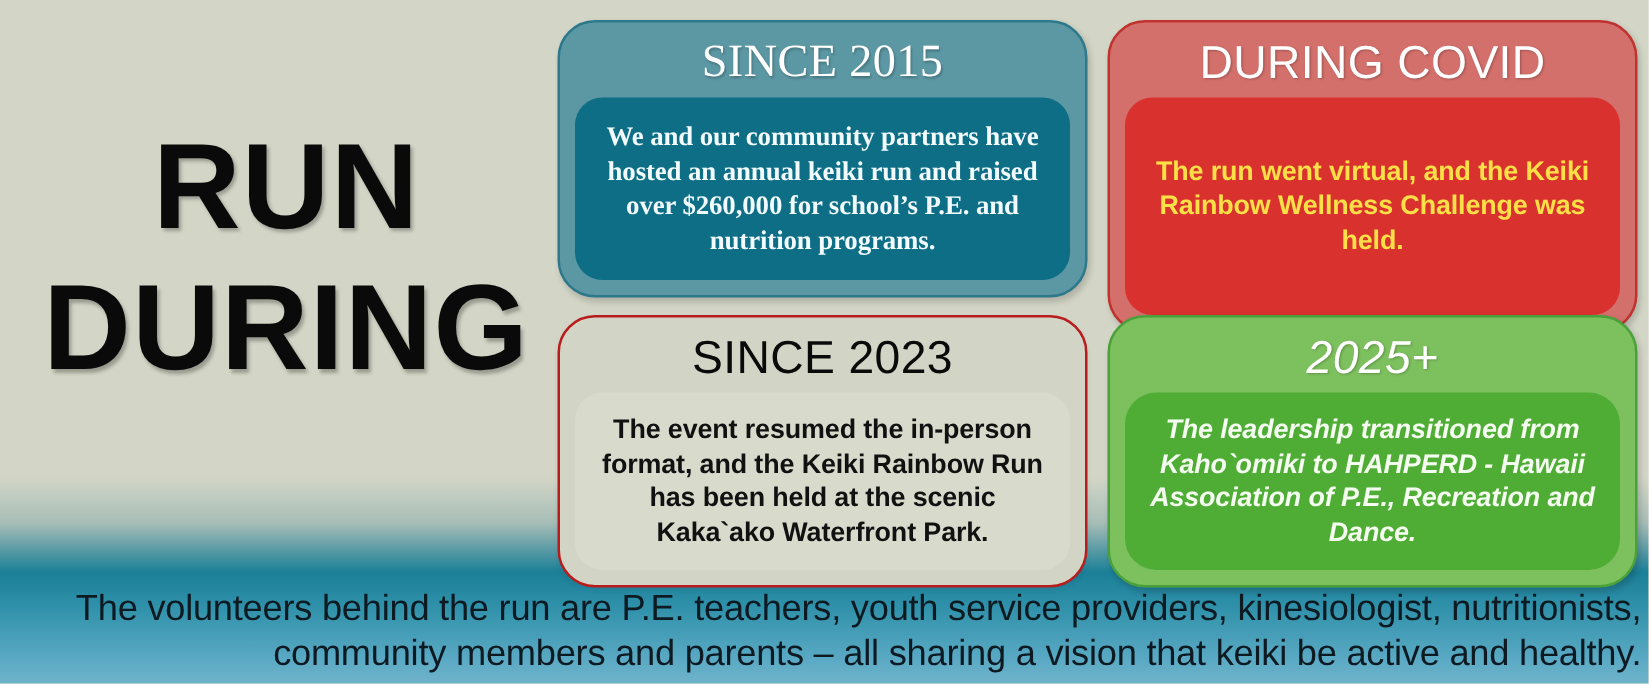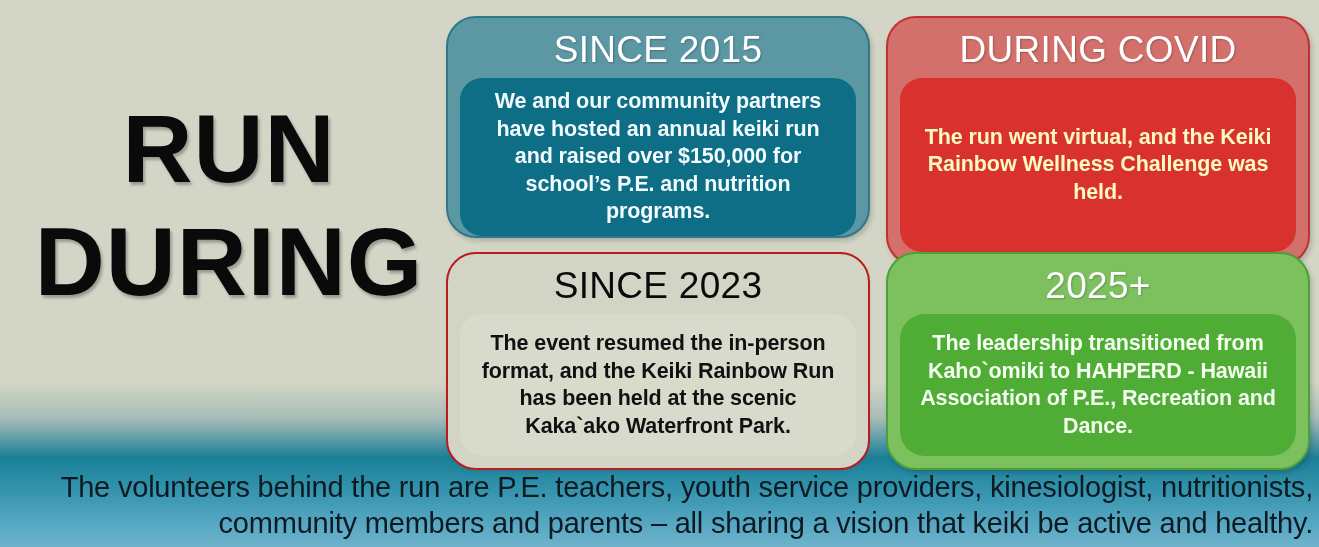--- a/index.html
+++ b/index.html
@@ -86,74 +86,76 @@
     font-weight:700;
     letter-spacing:-0.1px;
   }
 
   
   #card-2015 {
     left:446px; top:16px; width:424px; height:222px;
     background:#5c98a4;
     border:2px solid #2e788c;
     box-shadow:2px 3px 5px rgba(0,0,0,0.18);
+    font-family:Liberation Serif, serif;
   }
   #card-2015 .card-head { color:#ffffff; text-shadow:1px 1px 2px rgba(0,0,0,0.25); }
   #card-2015 .card-body { background:#0d6e86; }
   #card-2015 .card-body p { color:#f2fbfd; }
 
   
   #card-covid {
     left:886px; top:16px; width:424px; height:250px;
     background:#d4706c;
     border:2px solid #c0322f;
     box-shadow:2px 3px 5px rgba(0,0,0,0.18);
   }
   #card-covid .card-head { color:#ffffff; text-shadow:1px 1px 2px rgba(0,0,0,0.25); }
   #card-covid .card-body { background:#d9322e; }
-  #card-covid .card-body p { color:#fef9c3; }
+  #card-covid .card-body p { color:#fde047; }
 
   
   #card-2023 {
     left:446px; top:252px; width:424px; height:218px;
     background:#d2d5c5;
     border:2px solid #b91c1c;
     box-shadow:0 2px 4px rgba(0,0,0,0.06);
   }
   #card-2023 .card-head { color:#0a0a0a; }
   #card-2023 .card-body { background:#d8dbcb; }
   #card-2023 .card-body p { color:#111111; }
 
   
   #card-2025 {
     left:886px; top:252px; width:424px; height:218px;
     background:#7dc05e;
     border:2px solid #4aa13b;
     box-shadow:2px 3px 5px rgba(0,0,0,0.18);
+    font-style:italic;
   }
   #card-2025 .card-head { color:#ffffff; text-shadow:1px 1px 2px rgba(0,0,0,0.22); }
   #card-2025 .card-body { background:#4fad36;border-radius:25px; }
   #card-2025 .card-body p { color:#f4fdf0; }
 </style>
 </head>
 <body>
 
 <div class="slide">
 
   <div class="footer-band"></div>
 
   <h1 class="title">
     <span class="line">RUN</span>
     <span class="line">DURING</span>
   </h1>
 
   <div class="card" id="card-2015">
     <div class="card-head">SINCE 2015</div>
     <div class="card-body">
-      <p>We and our community partners have hosted an annual keiki run and raised over $150,000 for school’s P.E. and nutrition programs.</p>
+      <p>We and our community partners have hosted an annual keiki run and raised over $260,000 for school’s P.E. and nutrition programs.</p>
     </div>
   </div>
 
   <div class="card" id="card-covid">
     <div class="card-head">DURING COVID</div>
     <div class="card-body">
       <p>The run went virtual, and the Keiki Rainbow Wellness Challenge was held.</p>
     </div>
   </div>
 

